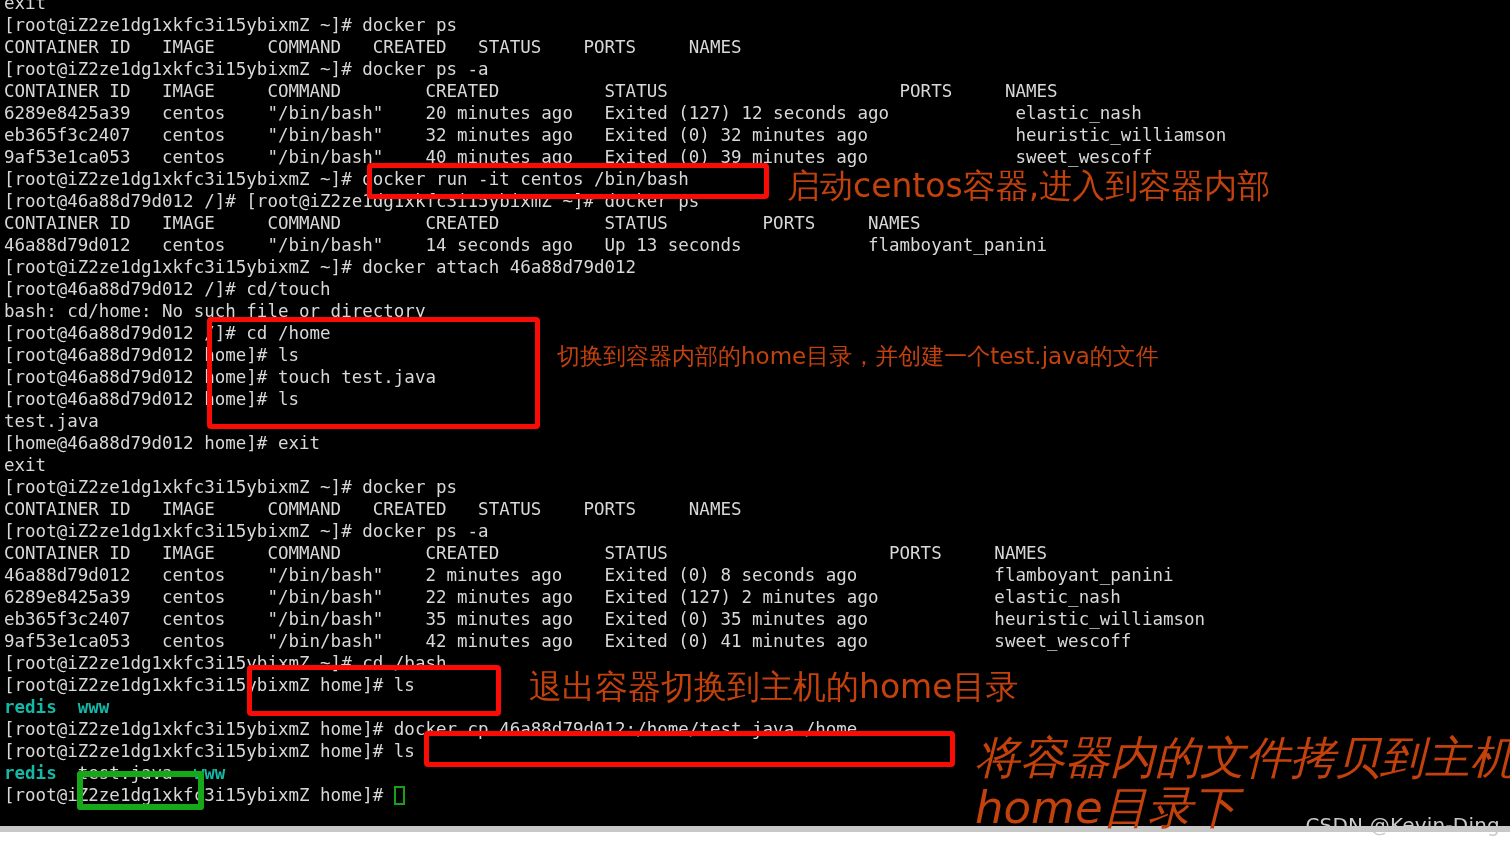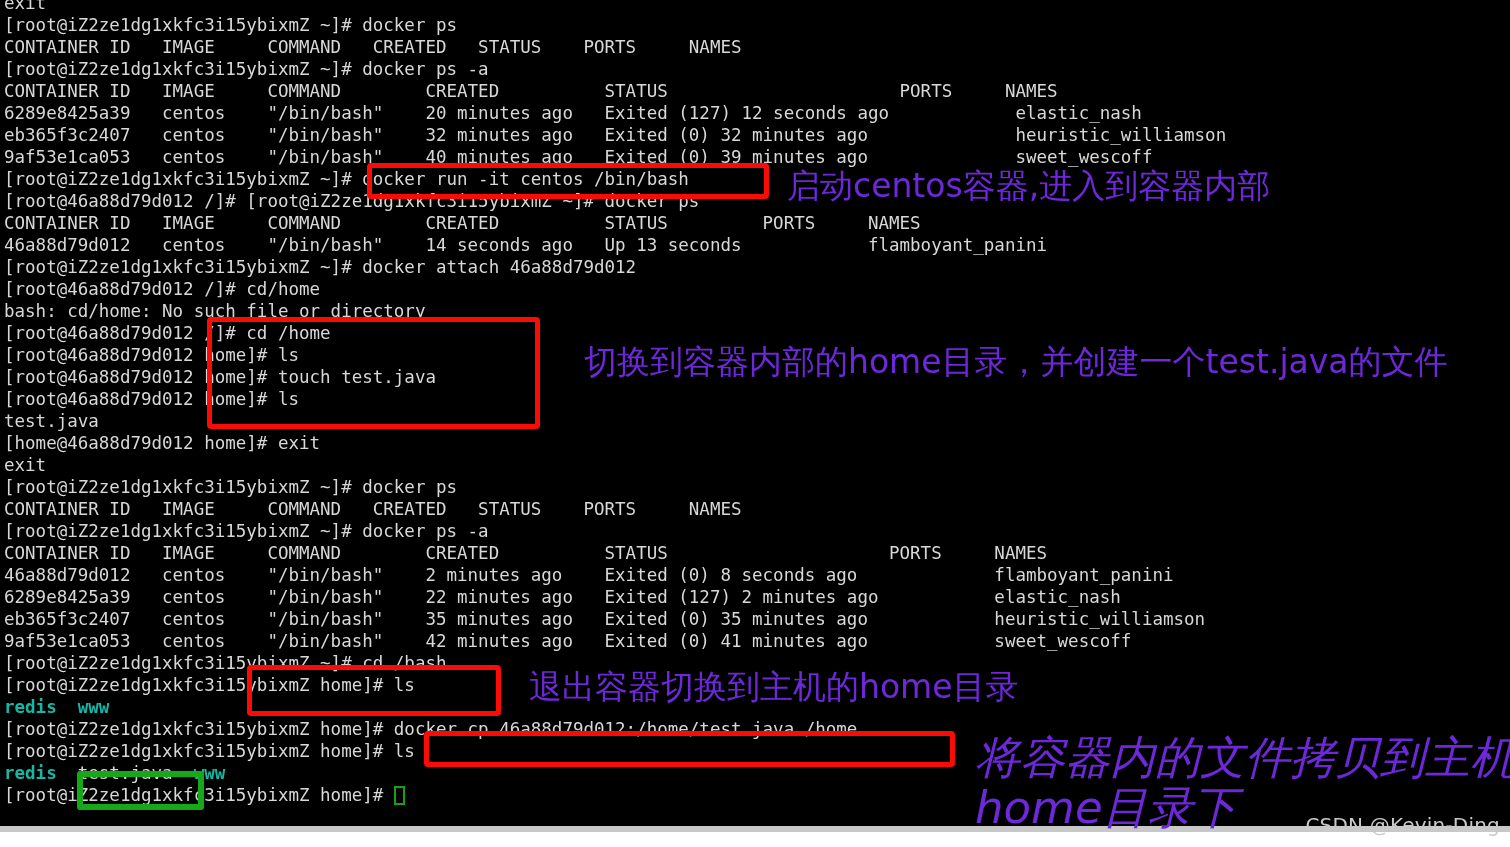--- a/index.html
+++ b/index.html
@@ -71,21 +71,21 @@
   }
   .greenbox {
     position: absolute;
     border: 6px solid #17a81a;
     border-radius: 3px;
     box-sizing: border-box;
     pointer-events: none;
   }
   .note {
     position: absolute;
-    color: #6d28d9;
+    color: #c2410c;
     font-family: "DejaVu Sans", "Liberation Sans", sans-serif;
     font-weight: 400;
     white-space: pre;
     line-height: 1.12;
   }
   .watermark {
     position: absolute;
     right: 10px;
     bottom: 10px;
     color: #c9c9c9;
@@ -108,21 +108,21 @@
       <div class="line">[root@iZ2ze1dg1xkfc3i15ybixmZ ~]# docker ps -a</div>
       <div class="line">CONTAINER ID   IMAGE     COMMAND        CREATED          STATUS                      PORTS     NAMES</div>
       <div class="line">6289e8425a39   centos    "/bin/bash"    20 minutes ago   Exited (127) 12 seconds ago            elastic_nash</div>
       <div class="line">eb365f3c2407   centos    "/bin/bash"    32 minutes ago   Exited (0) 32 minutes ago              heuristic_williamson</div>
       <div class="line">9af53e1ca053   centos    "/bin/bash"    40 minutes ago   Exited (0) 39 minutes ago              sweet_wescoff</div>
       <div class="line">[root@iZ2ze1dg1xkfc3i15ybixmZ ~]# docker run -it centos /bin/bash</div>
       <div class="line">[root@46a88d79d012 /]# [root@iZ2ze1dg1xkfc3i15ybixmZ ~]# docker ps</div>
       <div class="line">CONTAINER ID   IMAGE     COMMAND        CREATED          STATUS         PORTS     NAMES</div>
       <div class="line">46a88d79d012   centos    "/bin/bash"    14 seconds ago   Up 13 seconds            flamboyant_panini</div>
       <div class="line">[root@iZ2ze1dg1xkfc3i15ybixmZ ~]# docker attach 46a88d79d012</div>
-      <div class="line">[root@46a88d79d012 /]# cd/home</div>
+      <div class="line">[root@46a88d79d012 /]# cd/touch</div>
       <div class="line">bash: cd/home: No such file or directory</div>
       <div class="line">[root@46a88d79d012 /]# cd /home</div>
       <div class="line">[root@46a88d79d012 home]# ls</div>
       <div class="line">[root@46a88d79d012 home]# touch test.java</div>
       <div class="line">[root@46a88d79d012 home]# ls</div>
       <div class="line">test.java</div>
       <div class="line">[home@46a88d79d012 home]# exit</div>
       <div class="line">exit</div>
       <div class="line">[root@iZ2ze1dg1xkfc3i15ybixmZ ~]# docker ps</div>
       <div class="line">CONTAINER ID   IMAGE     COMMAND   CREATED   STATUS    PORTS     NAMES</div>
@@ -147,20 +147,20 @@
     </div>
   </div>
 
   <div class="redbox" style="left:367px; top:163px; width:402px; height:36px;"></div>
   <div class="redbox" style="left:207px; top:317px; width:333px; height:112px;"></div>
   <div class="redbox" style="left:247px; top:665px; width:254px; height:51px;"></div>
   <div class="redbox" style="left:424px; top:731px; width:531px; height:36px;"></div>
   <div class="greenbox" style="left:77px; top:771px; width:127px; height:39px;"></div>
 
   <div class="note" style="left:787px; top:168px; font-size:33px;">启动centos容器,进入到容器内部</div>
-  <div class="note" style="left:584px; top:344px; font-size:33px;">切换到容器内部的home目录，并创建一个test.java的文件</div>
+  <div class="note" style="left:557px; top:344px; font-size:23px;">切换到容器内部的home目录，并创建一个test.java的文件</div>
   <div class="note" style="left:512px; top:669px; font-size:33px;margin-left:17px;">退出容器切换到主机的home目录</div>
   <div class="note" style="left:975px; top:733px; font-size:45px;font-style:italic;">将容器内的文件拷贝到主机中的
 home目录下</div>
 
   <div class="watermark">CSDN @Kevin-Ding</div>
 
 </div>
 
 </body></html>

